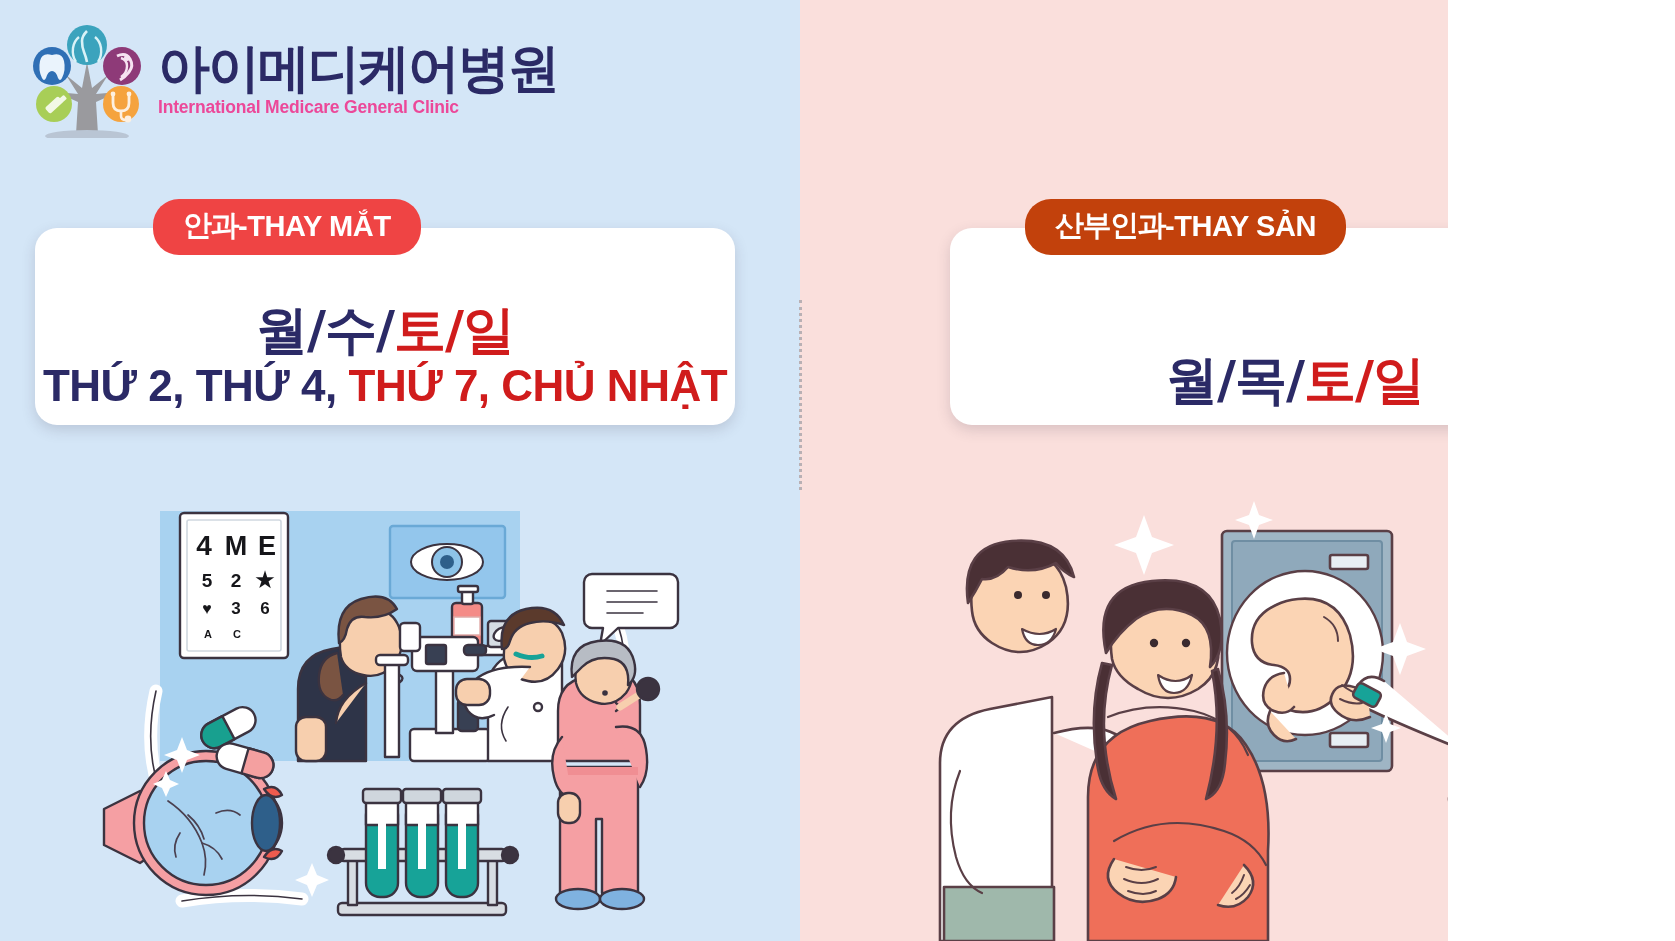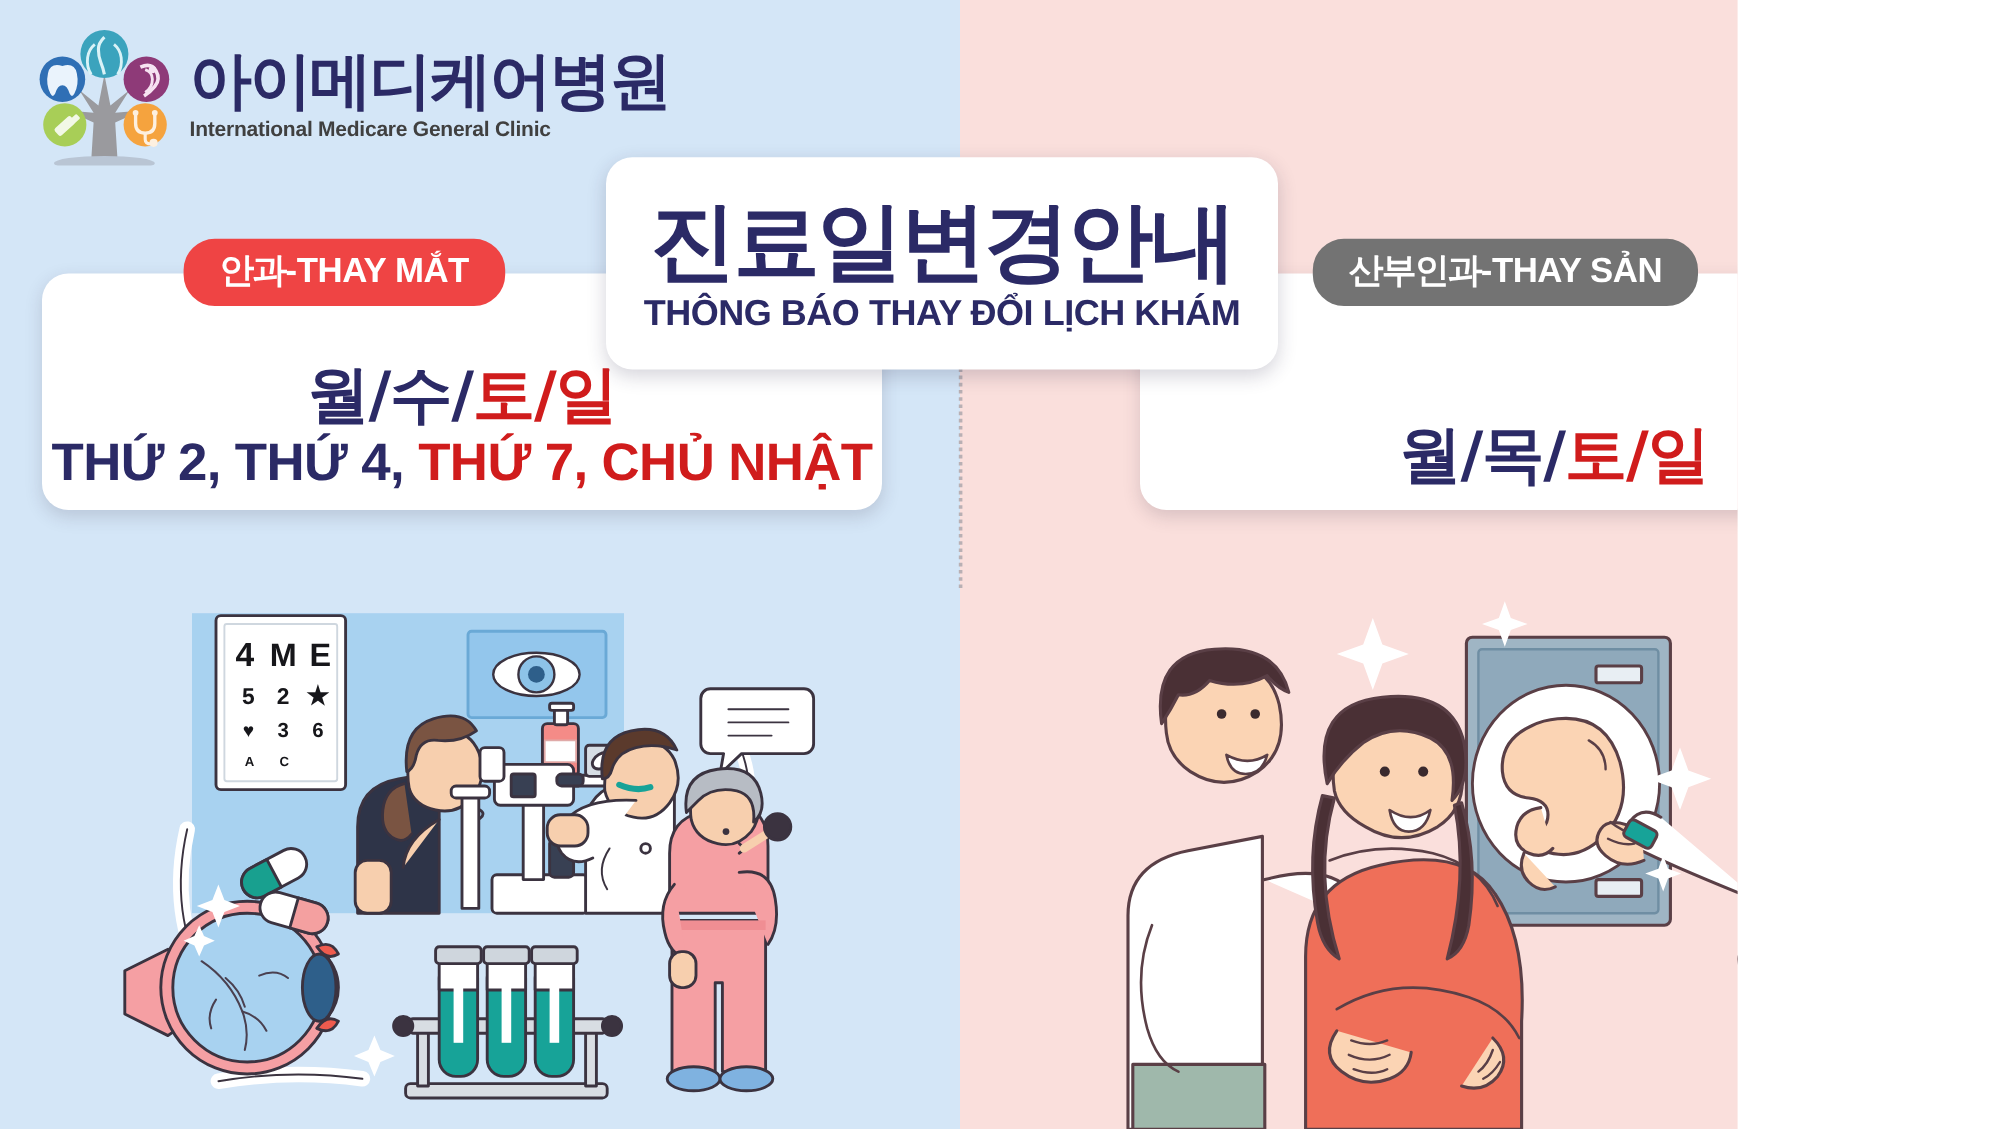--- a/index.html
+++ b/index.html
@@ -31,21 +31,21 @@
   .logo-block { position:absolute; left:26px; top:18px; z-index:20;
     display:flex; align-items:center; gap:10px; }
   .logo-mark { width:122px; height:120px; flex:0 0 auto; }
   .logo-text-col { display:flex; flex-direction:column; margin-top:4px; }
   .logo-korean {
     font-size:52px; font-weight:900; color:#2b2a66;
     letter-spacing:-2px; line-height:1.02;
     font-family:"DejaVu Sans","Liberation Sans",sans-serif;
   }
   .logo-tagline {
-    font-size:17.5px; font-weight:700; color:#404040;
+    font-size:17.5px; font-weight:700; color:#ec4899;
     letter-spacing:-0.2px; margin-top:1px;
   }
 
   
   .title-card {
     position:absolute; left:505px; top:131px;
     width:560px; height:177px;
     background:#ffffff; border-radius:22px;
     box-shadow:0 5px 16px rgba(40,35,70,.20);
     z-index:10;
@@ -79,21 +79,21 @@
 
   .dept-badge {
     position:absolute; top:199px; z-index:8;
     border-radius:26px;
     padding:7px 30px 9px;
     color:#ffffff; white-space:nowrap;
     font-size:29px; font-weight:900; letter-spacing:-0.4px;
     display:flex; align-items:center;
   }
   .badge-left  { left:153px; background:#ef4444; }
-  .badge-right { left:1094px; background:#737373; }
+  .badge-right { left:1025px; background:#c2410c; }
   .badge-ko { font-family:"DejaVu Sans","Liberation Sans",sans-serif;
               letter-spacing:-1.5px; }
 
   .days-ko {
     font-size:52px; font-weight:900; letter-spacing:-1px;
     line-height:1.1; color:#2b2a66; white-space:nowrap;
     font-family:"DejaVu Sans","Liberation Sans",sans-serif;
     margin-bottom:2px;
   }
   .days-vi {
@@ -145,24 +145,20 @@
       <circle cx="103" cy="76" r="2.4" fill="#fdf0e0"></circle>
       <path d="M95 93 v5 q0 4 5 4" stroke="#fdf0e0" stroke-width="2.6" fill="none"></path>
       <circle cx="102" cy="101" r="3.4" fill="#fdf0e0"></circle>
     </svg>
     <div class="logo-text-col">
       <div class="logo-korean">아이메디케어병원</div>
       <div class="logo-tagline">International Medicare General Clinic</div>
     </div>
   </div>
 
-  <div class="title-card">
-    <div class="title-ko">진료일변경안내</div>
-    <div class="title-vi">THÔNG BÁO THAY ĐỔI LỊCH KHÁM</div>
-  </div>
 
   <div class="dept-card dept-left">
     <div class="days-ko">
       <span>월/수/</span><span class="hl-red">토/일</span>
     </div>
     <div class="days-vi">
       <span>THỨ 2, THỨ 4, </span><span class="hl-red">THỨ 7, CHỦ NHẬT</span>
     </div>
   </div>
   <div class="dept-badge badge-left">

